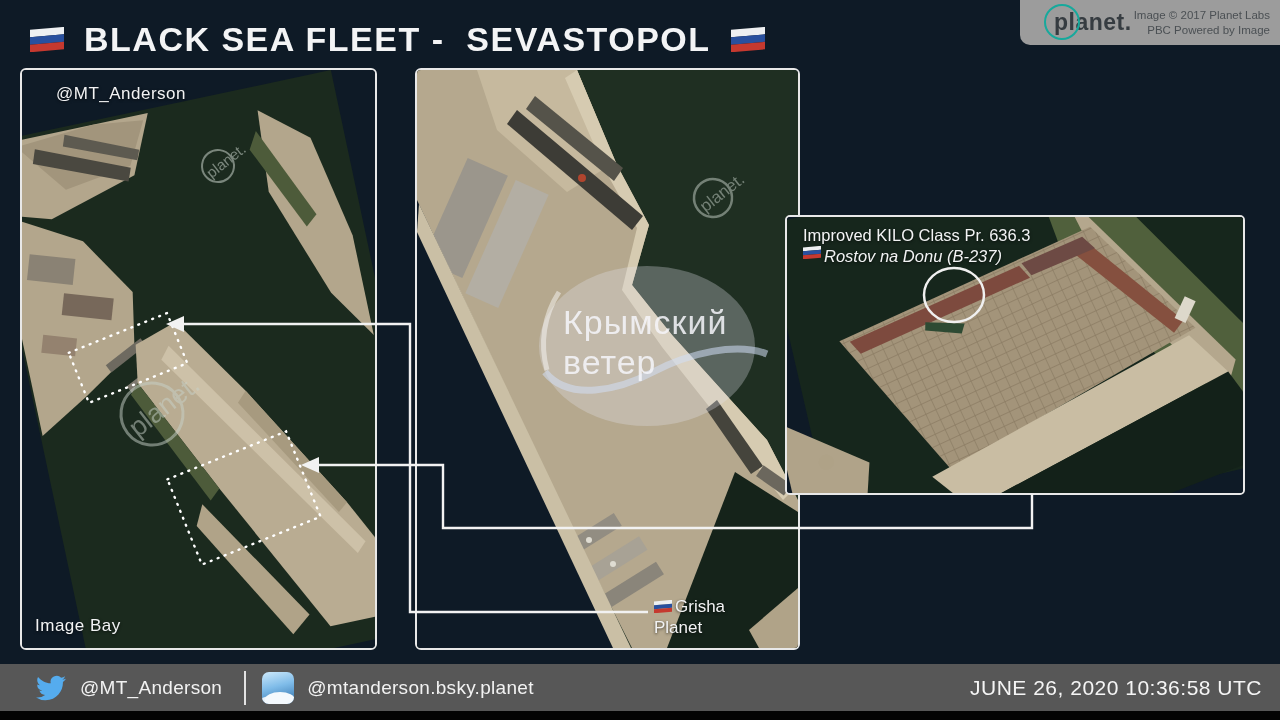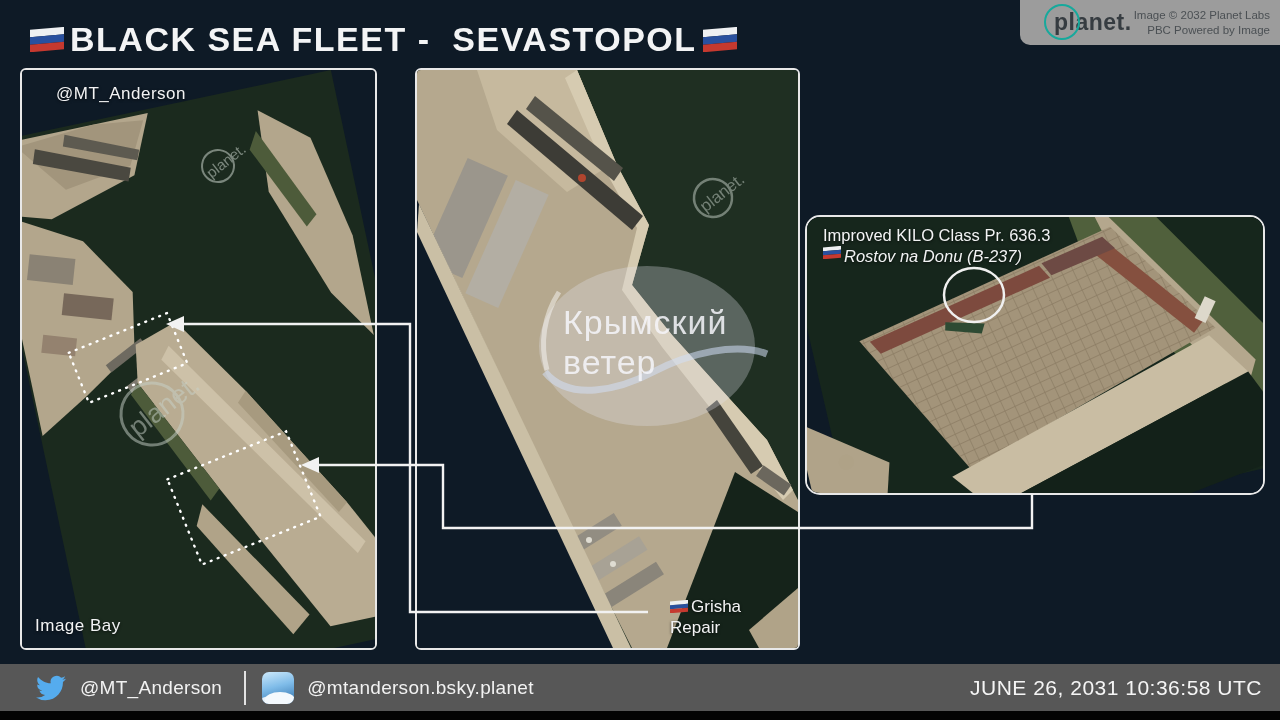--- a/index.html
+++ b/index.html
@@ -1,42 +1,42 @@
 <!DOCTYPE html>
 <html><head>
 <meta charset="utf-8">
 <style>
   html,body{margin:0;padding:0;background:#000;}
   .stage{position:relative;width:1280px;height:720px;background:#0e1a26;overflow:hidden;
          font-family:"Liberation Sans","DejaVu Sans",sans-serif;}
 
   
-  .title-row{position:absolute;left:30px;top:20px;display:flex;align-items:center;gap:6px;z-index:2;}
+  .title-row{position:absolute;left:30px;top:20px;display:flex;align-items:center;gap:20px;z-index:2;}
   .title-text{color:#f3f4f5;font-size:34px;font-weight:600;letter-spacing:1.5px;white-space:pre;}
   .flag{display:inline-block;}
 
   .planet-box{position:absolute;right:0;top:0;width:260px;height:45px;background:#9c9c9c;
               border-radius:0 0 0 10px;display:flex;align-items:center;z-index:6;}
   .p-logo{position:relative;margin-left:34px;font-size:23px;font-weight:700;color:#363c41;letter-spacing:.5px;}
   .p-ring{position:absolute;left:-10px;top:-5px;width:32px;height:32px;border:2px solid #17a99c;border-radius:50%;}
   .p-credit{margin-left:auto;margin-right:10px;text-align:right;font-size:11.5px;line-height:1.3;color:#4b5054;}
 
   
   .panel{position:absolute;background:#0e1a26;border:2px solid #e8e8e8;overflow:hidden;z-index:1;}
   .panel svg{display:block;}
   #panel-left{left:20px;top:68px;width:353px;height:578px;border-radius:6px;}
   #panel-middle{left:415px;top:68px;width:381px;height:578px;border-radius:6px;}
-  #panel-right{left:805px;top:215px;width:456px;height:276px;border-radius:15px;}
+  #panel-right{left:785px;top:215px;width:456px;height:276px;border-radius:5px;}
 
   .photo-label{position:absolute;color:#f2f3f4;text-shadow:0 1px 3px rgba(0,0,0,.65);z-index:3;}
   .lbl-credit{left:34px;top:14px;font-size:17px;letter-spacing:.5px;}
   .lbl-caption{left:13px;bottom:12px;font-size:17px;letter-spacing:.5px;}
   .lbl-kilo{left:16px;top:8px;font-size:16.5px;line-height:1.25;}
   .lbl-kilo .l2{font-style:italic;display:flex;align-items:flex-start;gap:3px;}
-  .lbl-grisha{left:253px;top:526px;font-size:17px;line-height:1.25;}
+  .lbl-grisha{left:237px;top:526px;font-size:17px;line-height:1.25;}
   .lbl-grisha .l1{display:flex;align-items:center;gap:3px;}
 
   
   #overlay{position:absolute;left:0;top:0;z-index:4;pointer-events:none;}
 
   
   .footer{position:absolute;left:0;top:664px;width:1280px;height:47px;background:#575757;
           display:flex;align-items:center;z-index:6;color:#f2f2f2;}
   .footer .handle{font-size:19px;letter-spacing:.3px;}
   .tw-icon{margin-left:36px;margin-right:14px;}
@@ -70,21 +70,21 @@
       </g>
     </svg>
   </div>
 
   <div class="planet-box">
     <div class="p-logo">
       <span class="p-ring"></span>
       <span>planet.</span>
     </div>
     <div class="p-credit">
-      <div>Image © 2032 Planet Labs</div>
+      <div>Image © 2017 Planet Labs</div>
       <div>PBC Powered by Image</div>
     </div>
   </div>
 
   <div class="panel" id="panel-left">
     <svg width="353" height="578" viewBox="0 0 353 578">
       <rect width="353" height="578" fill="#0e1a26"></rect>
       <g transform="rotate(-12 176 289)">
         <rect x="6" y="34" width="360" height="566" fill="#1b2a1e"></rect>
 
@@ -181,21 +181,21 @@
       <div class="l1">
         <svg class="flag" width="18" height="13" viewBox="0 0 30 21">
           <g transform="skewY(-5) translate(0,2)">
             <rect x="0" y="0" width="30" height="6.6" fill="#eef0f2"></rect>
             <rect x="0" y="6.6" width="30" height="6.6" fill="#29509e"></rect>
             <rect x="0" y="13.2" width="30" height="6.6" fill="#c5392f"></rect>
           </g>
         </svg>
         <span>Grisha</span>
       </div>
-      <div class="l2">Repair</div>
+      <div class="l2">Planet</div>
     </div>
   </div>
 
   <div class="panel" id="panel-right">
     <svg width="456" height="276" viewBox="0 0 456 276">
       <defs>
         <pattern id="net" width="11" height="11" patternUnits="userSpaceOnUse" patternTransform="rotate(-12)">
           <path d="M0 0 H11 M0 0 V11" stroke="#83745c" stroke-width="1.4" fill="none"></path>
         </pattern>
       </defs>
@@ -249,17 +249,17 @@
   <div class="footer">
     <svg class="tw-icon" width="30" height="30" viewBox="0 0 24 24">
       <path fill="#55acee" d="M23.953 4.57a10 10 0 01-2.825.775 4.958 4.958 0 002.163-2.723c-.951.555-2.005.959-3.127 1.184a4.92 4.92 0 00-8.384 4.482C7.69 8.095 4.067 6.13 1.64 3.162a4.822 4.822 0 00-.666 2.475c0 1.71.87 3.213 2.188 4.096a4.904 4.904 0 01-2.228-.616v.06a4.923 4.923 0 003.946 4.827 4.996 4.996 0 01-2.212.085 4.936 4.936 0 004.604 3.417 9.867 9.867 0 01-6.102 2.105c-.39 0-.779-.023-1.17-.067a13.995 13.995 0 007.557 2.209c9.053 0 13.998-7.496 13.998-13.985 0-.21 0-.42-.015-.63A9.935 9.935 0 0024 4.59z"></path>
     </svg>
     <span class="handle">@MT_Anderson</span>
     <span class="divider"></span>
     <span class="bsky-icon">
       <span class="cloud"></span>
     </span>
     <span class="handle">@mtanderson.bsky.planet</span>
-    <span class="timestamp">JUNE 26, 2031 10:36:58 UTC</span>
+    <span class="timestamp">JUNE 26, 2020 10:36:58 UTC</span>
   </div>
   <div class="black-strip"></div>
 
 </div>
 
 </body></html>

